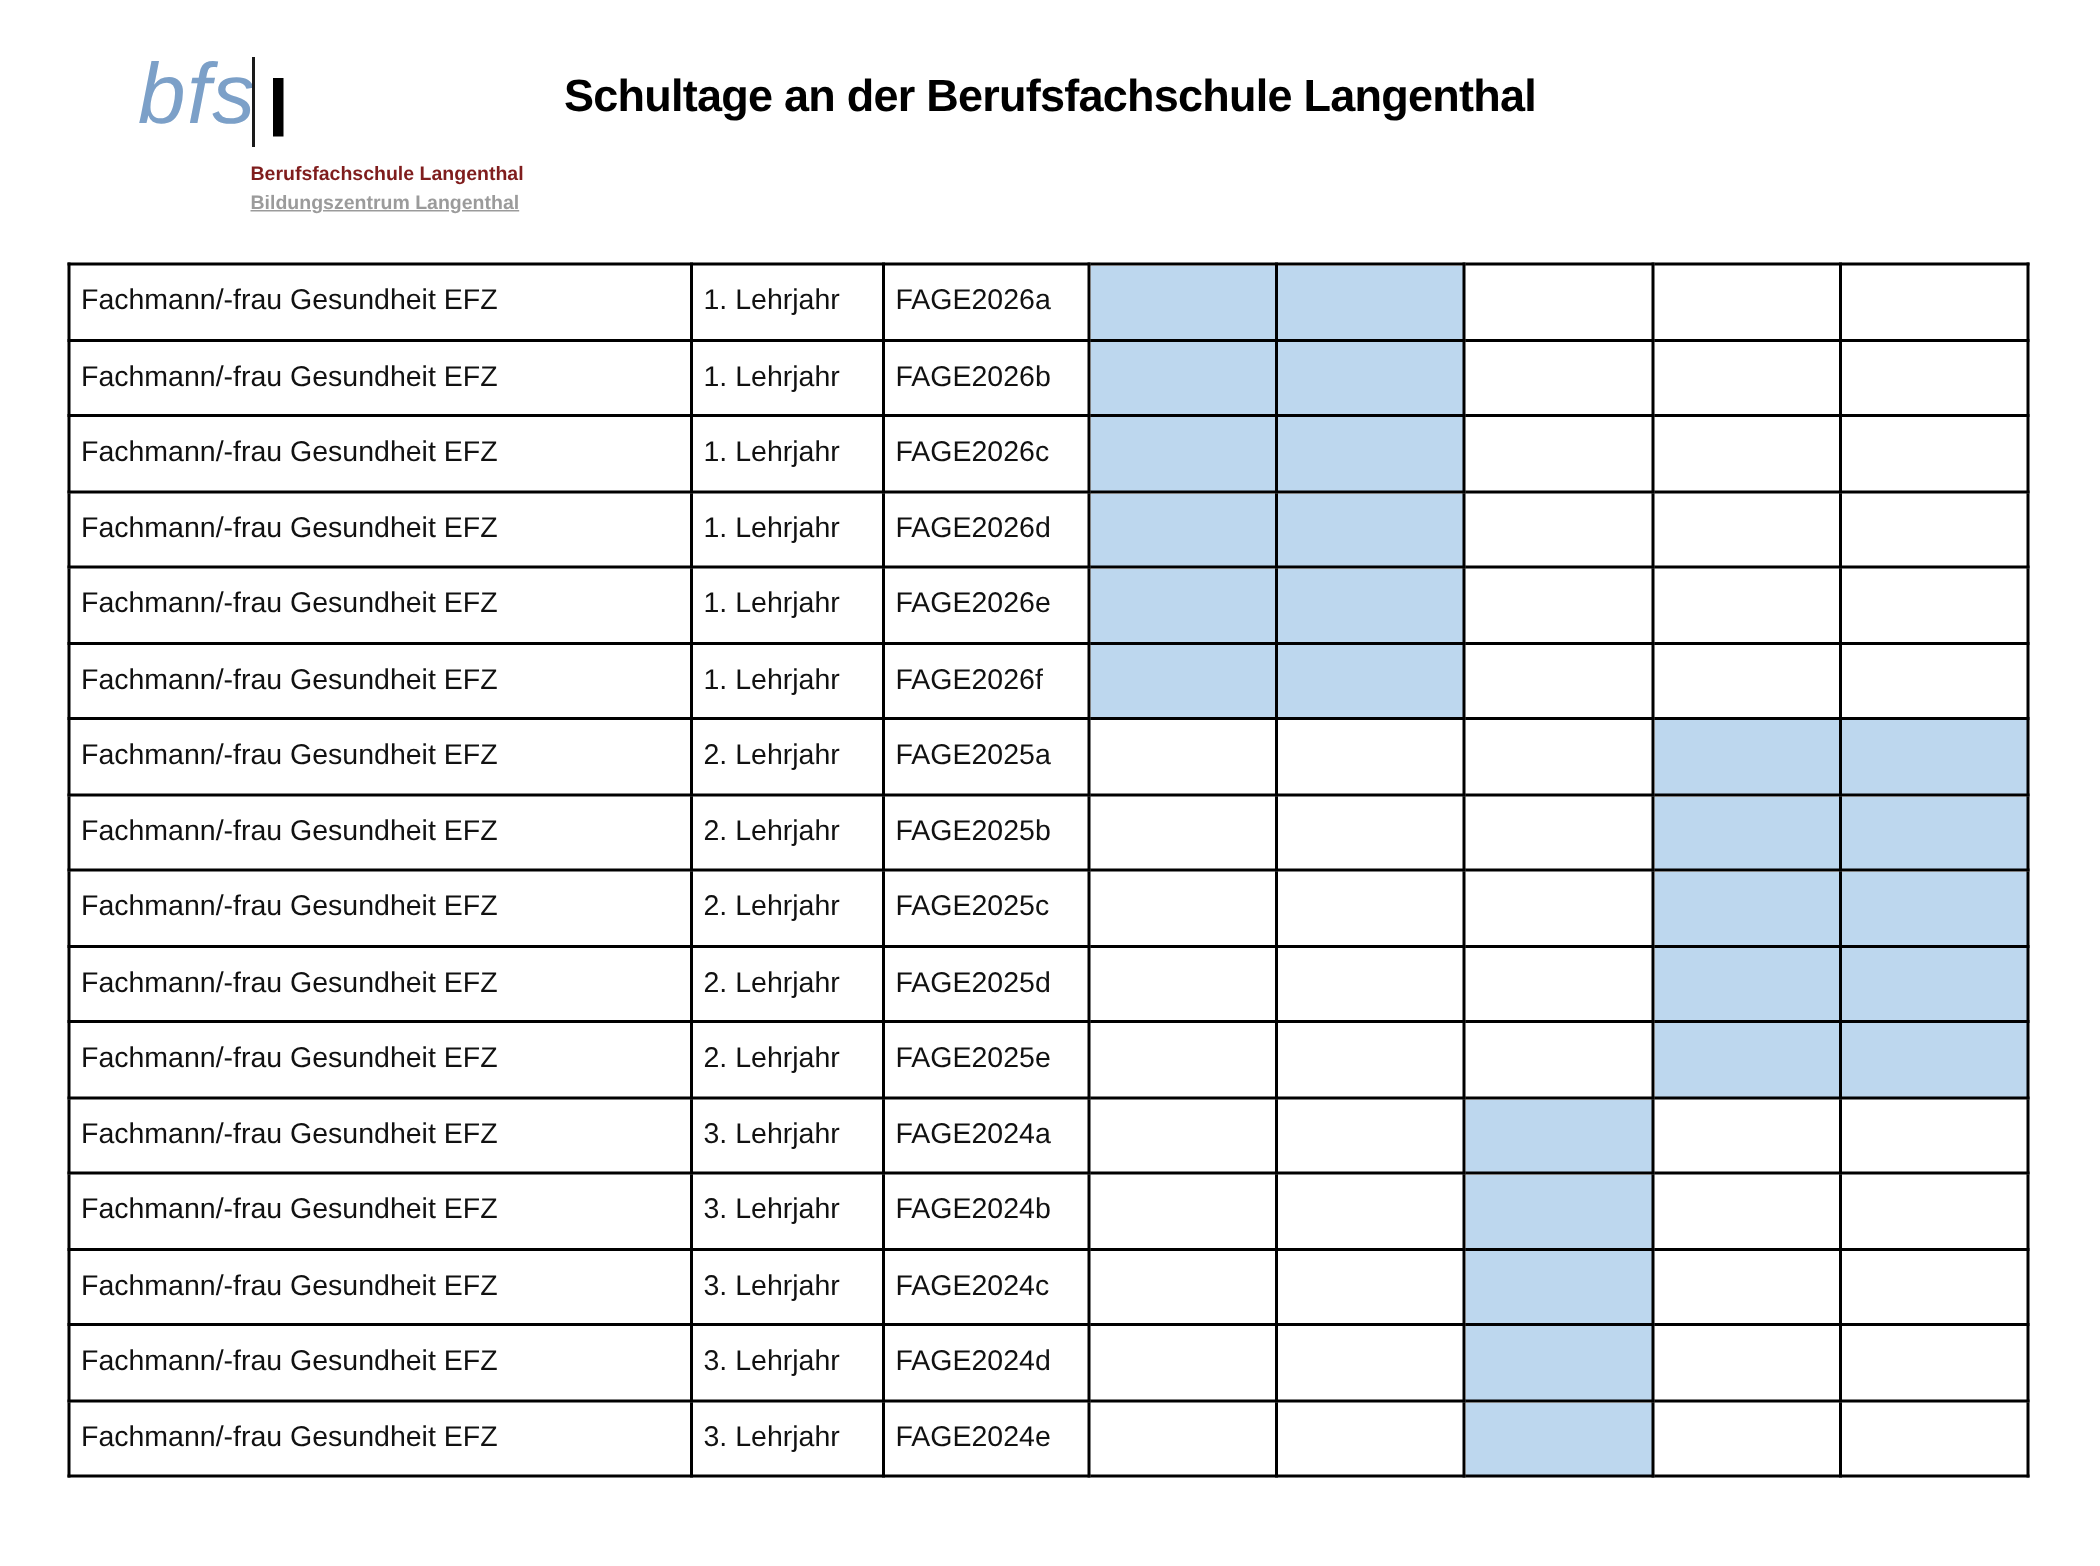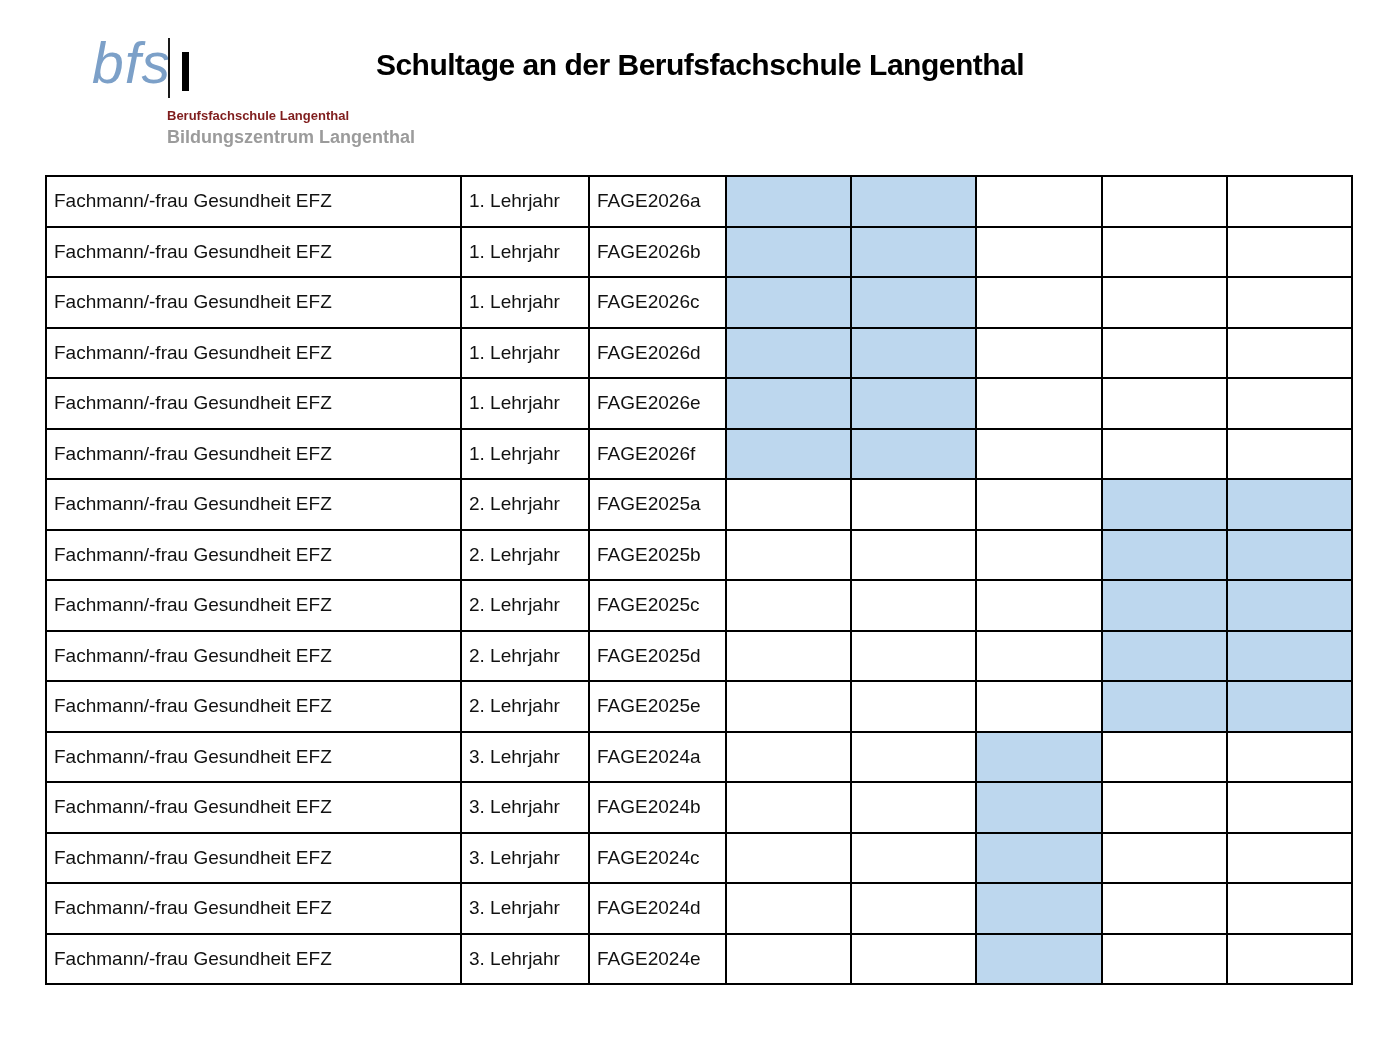--- a/index.html
+++ b/index.html
@@ -54,24 +54,25 @@
     top: 72px;
     font-size: 13px;
     font-weight: bold;
     color: #7f1d1d;
     white-space: nowrap;
   }
   .logo-name2 {
     position: absolute;
     left: 75px;
     top: 91px;
-    font-size: 18px;
+    font-size: 13px;
     font-weight: bold;
     color: #9b9b9b;
     white-space: nowrap;
+    text-decoration: underline;
   }
 
   
   .title-block {
     position: absolute;
     left: 0;
     top: 42px;
     width: 1400px;
     text-align: center;
   }

